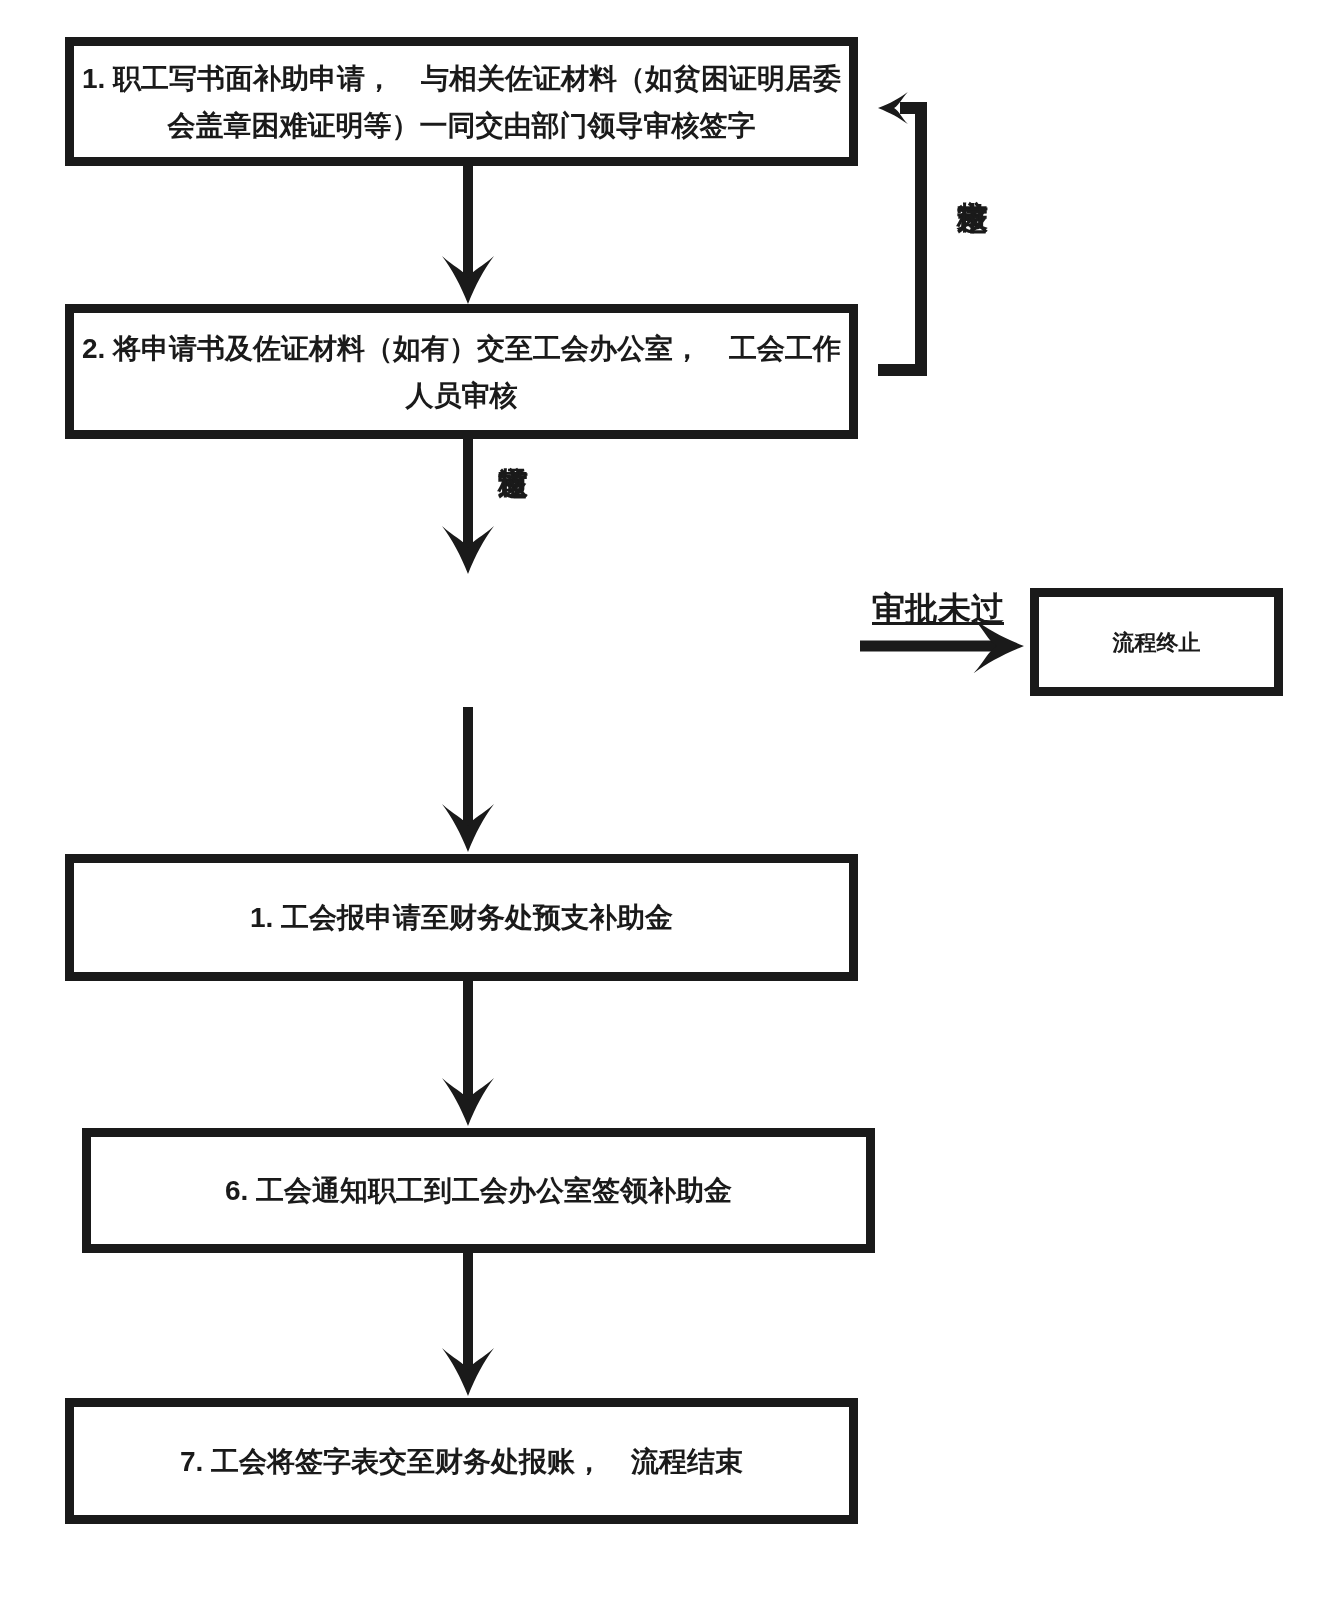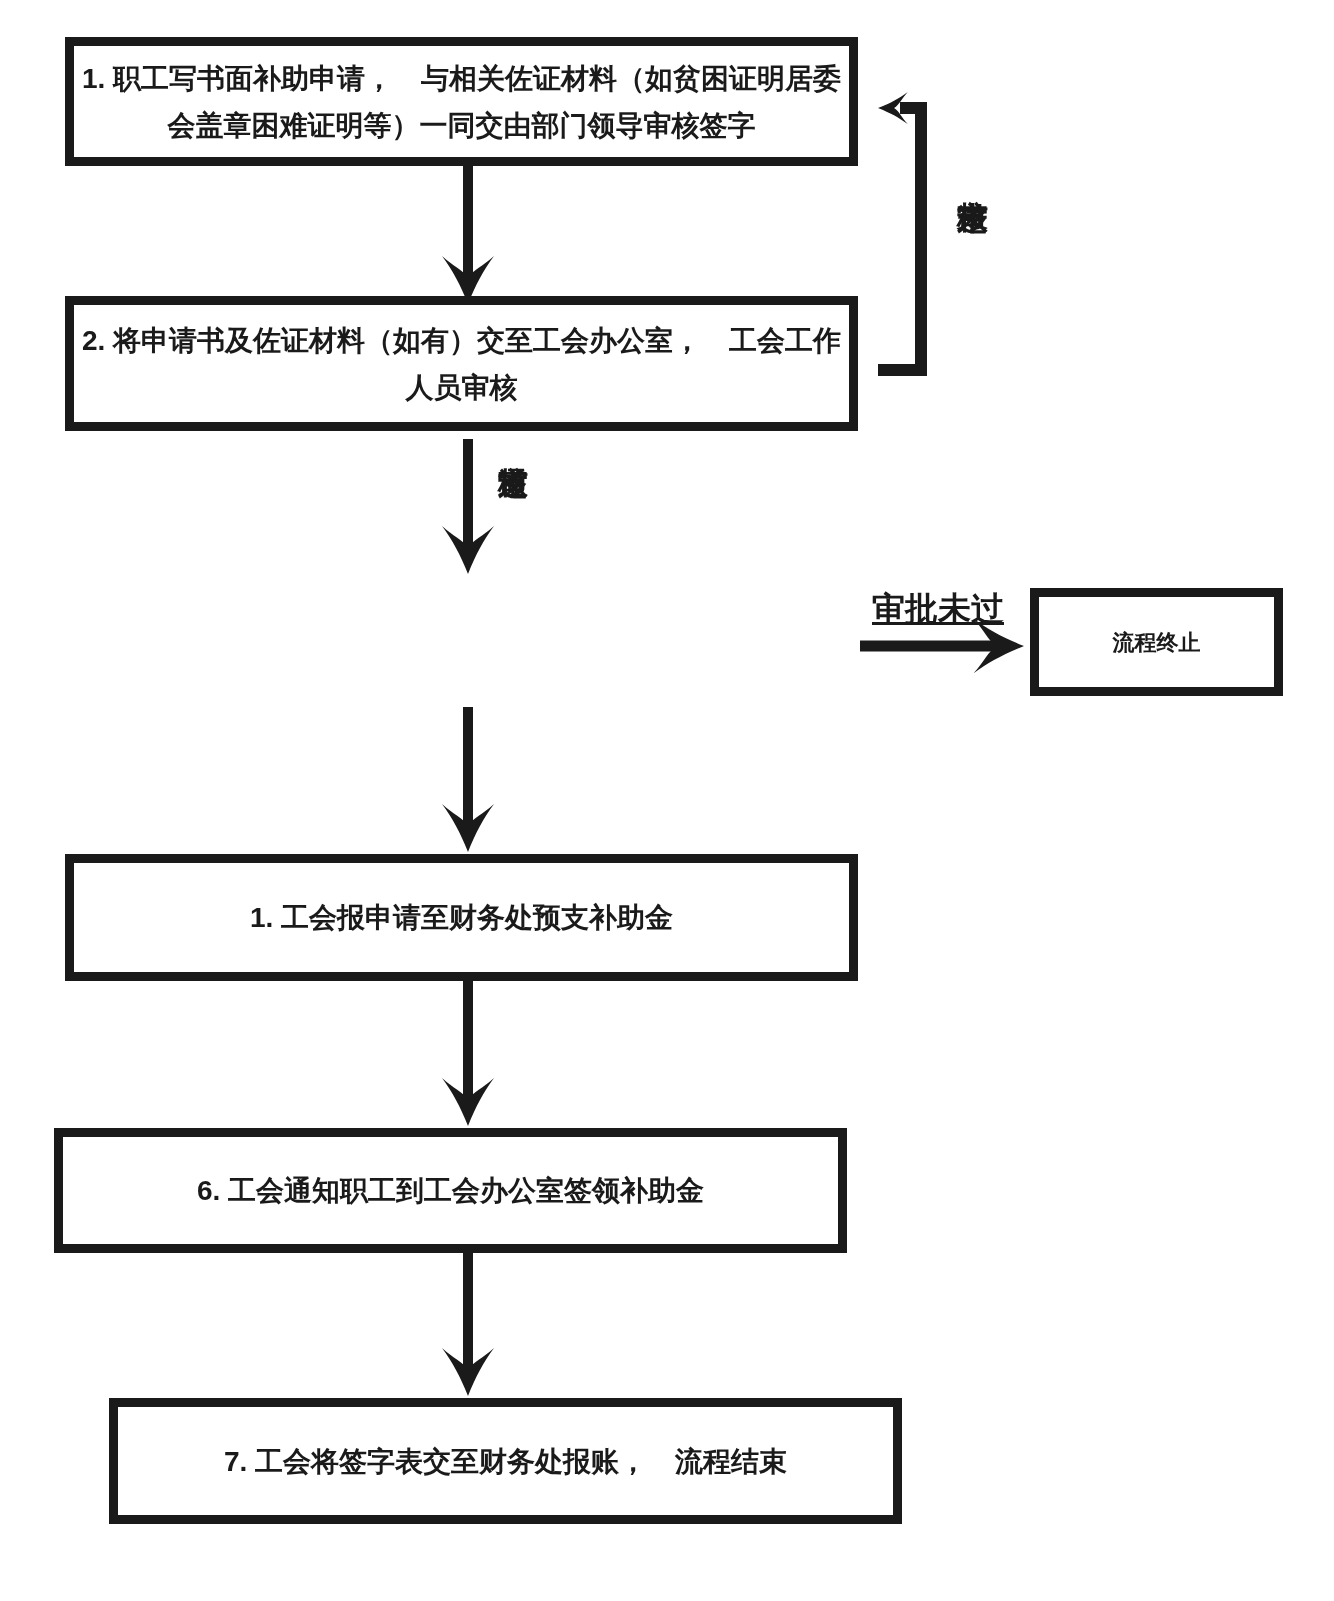--- a/index.html
+++ b/index.html
@@ -32,27 +32,27 @@
     display: flex;
     flex-direction: column;
     align-items: center;
     justify-content: center;
     text-align: center;
     font-weight: bold;
   }
   .box .line { font-size: 28px; line-height: 47px; white-space: nowrap; }
 
   #box-step1    { left: 65px;  top: 37px;   width: 793px; height: 129px; }
-  #box-step2    { left: 65px;  top: 296px;  width: 793px; height: 135px; }
+  #box-step2    { left: 65px;  top: 304px;  width: 793px; height: 135px; }
   #box-step4    { left: 65px;  top: 576px;  width: 793px; height: 131px; }
   #box-terminal { left: 1030px; top: 588px; width: 253px; height: 108px; }
   #box-terminal .line { font-size: 22px; }
   #box-step5    { left: 65px;  top: 854px;  width: 793px; height: 127px; }
-  #box-step6    { left: 54px;  top: 1128px; width: 793px; height: 125px; }
-  #box-step7    { left: 65px;  top: 1398px; width: 793px; height: 126px; margin-left: 44px; }
+  #box-step6    { left: 82px;  top: 1128px; width: 793px; height: 125px; }
+  #box-step7    { left: 65px;  top: 1398px; width: 793px; height: 126px; }
 
   .vlabel {
     position: absolute;
     writing-mode: vertical-rl;
     text-orientation: upright;
     font-weight: bold;
     font-size: 31px;
     letter-spacing: 1px;
     white-space: nowrap;
   }

